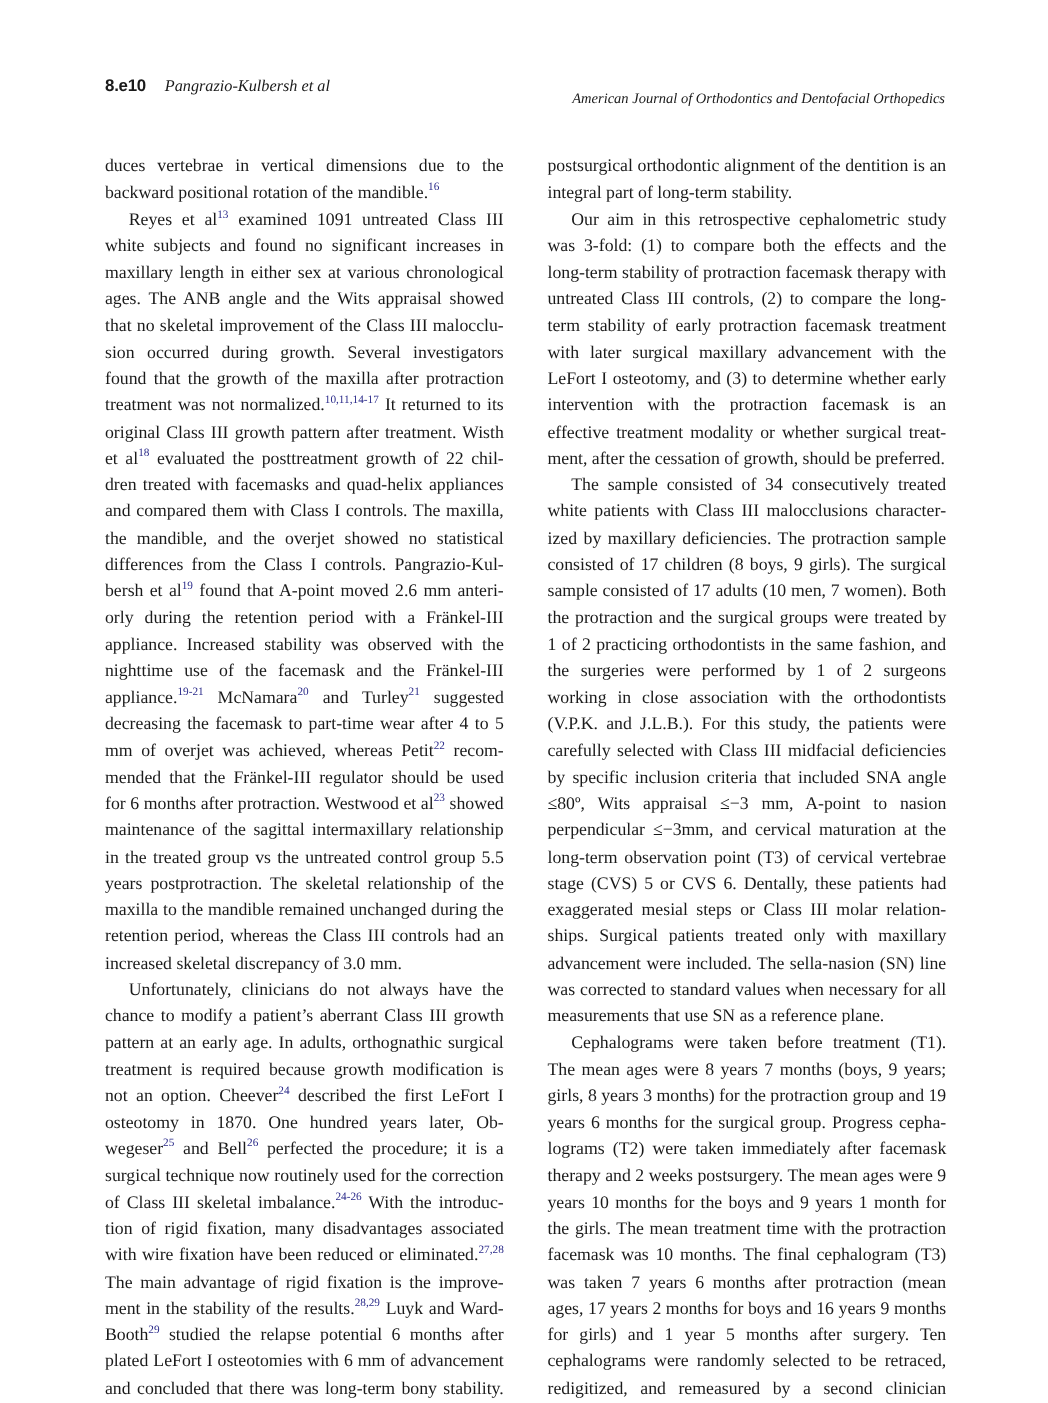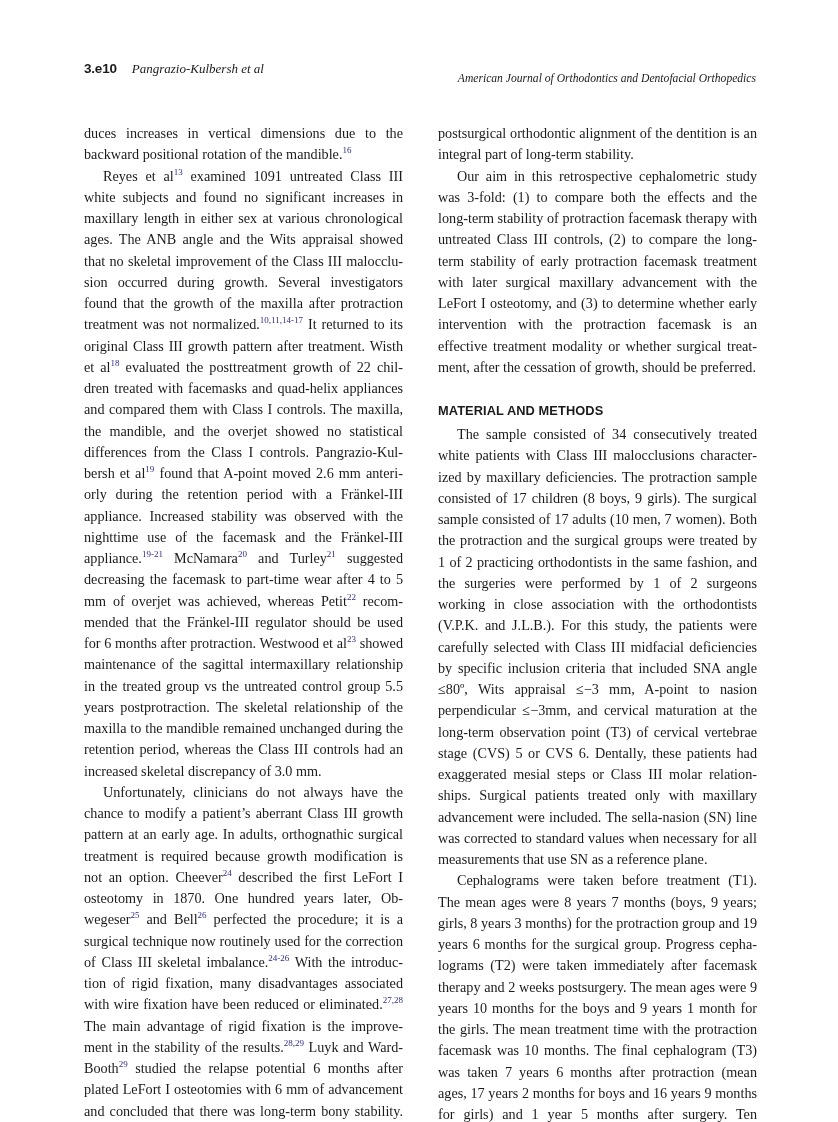--- a/index.html
+++ b/index.html
@@ -14,31 +14,30 @@
   .col p { margin: 0; }
   .col p.indent { text-indent: 19px; }
   .col p.cont { text-indent: 0; }
   sup { font-size: 9px; line-height: 0; vertical-align: 6px; color: #2b2b8a; }
   .section-heading { font-family: "Liberation Sans", sans-serif; font-weight: bold; font-size: 12.8px; letter-spacing: 0.1px; margin: 22px 0 3px 0; line-height: 21px; text-align: left; }
 </style>
 </head>
 <body>
 
 <div class="header-left">
-  <span class="folio">3.e10</span><span class="running-author">Pangrazio-Kulbersh et al</span>
+  <span class="folio">8.e10</span><span class="running-author">Pangrazio-Kulbersh et al</span>
 </div>
 <div class="header-right">
   <div>American Journal of Orthodontics and Dentofacial Orthopedics</div>
 </div>
 
 <div class="col col-left">
-  <p class="cont"><span>duces increases in vertical dimensions due to the backward positional rotation of the mandible.</span><sup>16</sup></p>
+  <p class="cont"><span>duces vertebrae in vertical dimensions due to the backward positional rotation of the mandible.</span><sup>16</sup></p>
   <p class="indent"><span>Reyes et al</span><sup>13</sup><span> examined 1091 untreated Class III white subjects and found no significant increases in maxillary length in either sex at various chronological ages. The ANB angle and the Wits appraisal showed that no skeletal improvement of the Class III malocclu­sion occurred during growth. Several investigators found that the growth of the maxilla after protraction treatment was not normalized.</span><sup>10,11,14-17</sup><span> It returned to its original Class III growth pattern after treatment. Wisth et al</span><sup>18</sup><span> evaluated the posttreatment growth of 22 chil­dren treated with facemasks and quad-helix appliances and compared them with Class I controls. The maxilla, the mandible, and the overjet showed no statistical differences from the Class I controls. Pangrazio-Kul­bersh et al</span><sup>19</sup><span> found that A-point moved 2.6 mm anteri­orly during the retention period with a Fränkel-III appliance. Increased stability was observed with the nighttime use of the facemask and the Fränkel-III appliance.</span><sup>19-21</sup><span> McNamara</span><sup>20</sup><span> and Turley</span><sup>21</sup><span> suggested decreasing the facemask to part-time wear after 4 to 5 mm of overjet was achieved, whereas Petit</span><sup>22</sup><span> recom­mended that the Fränkel-III regulator should be used for 6 months after protraction. Westwood et al</span><sup>23</sup><span> showed maintenance of the sagittal intermaxillary rela­tionship in the treated group vs the untreated control group 5.5 years postprotraction. The skeletal relation­ship of the maxilla to the mandible remained un­changed during the retention period, whereas the Class III controls had an increased skeletal discrepancy of 3.0 mm.</span></p>
   <p class="indent"><span>Unfortunately, clinicians do not always have the chance to modify a patient’s aberrant Class III growth pattern at an early age. In adults, orthognathic surgical treatment is required because growth modification is not an option. Cheever</span><sup>24</sup><span> described the first LeFort I osteotomy in 1870. One hundred years later, Ob­wegeser</span><sup>25</sup><span> and Bell</span><sup>26</sup><span> perfected the procedure; it is a surgical technique now routinely used for the correction of Class III skeletal imbalance.</span><sup>24-26</sup><span> With the introduc­tion of rigid fixation, many disadvantages associated with wire fixation have been reduced or eliminated.</span><sup>27,28</sup><span> The main advantage of rigid fixation is the improve­ment in the stability of the results.</span><sup>28,29</sup><span> Luyk and Ward-Booth</span><sup>29</sup><span> studied the relapse potential 6 months after plated LeFort I osteotomies with 6 mm of ad­vancement and concluded that there was long-term bony stability. Investigators have demonstrated that A-point relapses less than 1 mm in the long term after surgery; this is clinically insignificant.</span></p>
 </div>
 
 <div class="col col-right">
   <p class="cont">postsurgical orthodontic alignment of the dentition is an integral part of long-term stability.</p>
   <p class="indent">Our aim in this retrospective cephalometric study was 3-fold: (1) to compare both the effects and the long-term stability of protraction facemask therapy with untreated Class III controls, (2) to compare the long-term stability of early protraction facemask treat­ment with later surgical maxillary advancement with the LeFort I osteotomy, and (3) to determine whether early intervention with the protraction facemask is an effective treatment modality or whether surgical treat­ment, after the cessation of growth, should be preferred.</p>
-  <h2 class="section-heading">MATERIAL AND METHODS</h2>
   <p class="indent">The sample consisted of 34 consecutively treated white patients with Class III malocclusions character­ized by maxillary deficiencies. The protraction sample consisted of 17 children (8 boys, 9 girls). The surgical sample consisted of 17 adults (10 men, 7 women). Both the protraction and the surgical groups were treated by 1 of 2 practicing orthodontists in the same fashion, and the surgeries were performed by 1 of 2 surgeons working in close association with the orthodontists (V.P.K. and J.L.B.). For this study, the patients were carefully selected with Class III midfacial deficiencies by specific inclusion criteria that included SNA angle ≤80º, Wits appraisal ≤−3 mm, A-point to nasion perpendicular ≤−3mm, and cervical maturation at the long-term observation point (T3) of cervical vertebrae stage (CVS) 5 or CVS 6. Dentally, these patients had exaggerated mesial steps or Class III molar relation­ships. Surgical patients treated only with maxillary advancement were included. The sella-nasion (SN) line was corrected to standard values when necessary for all measurements that use SN as a reference plane.</p>
   <p class="indent">Cephalograms were taken before treatment (T1). The mean ages were 8 years 7 months (boys, 9 years; girls, 8 years 3 months) for the protraction group and 19 years 6 months for the surgical group. Progress cepha­lograms (T2) were taken immediately after facemask therapy and 2 weeks postsurgery. The mean ages were 9 years 10 months for the boys and 9 years 1 month for the girls. The mean treatment time with the protraction facemask was 10 months. The final cephalogram (T3) was taken 7 years 6 months after protraction (mean ages, 17 years 2 months for boys and 16 years 9 months for girls) and 1 year 5 months after surgery. Ten cephalograms were randomly selected to be retraced, redigitized, and remeasured by a second clinician (V.P.K.). Intraclass and interclass correlations were used to calculate the reliability between the 2 tracers, respectively. Intraclass correlations ranged from 0.71 to</p>
 </div>
 
 </body></html>

